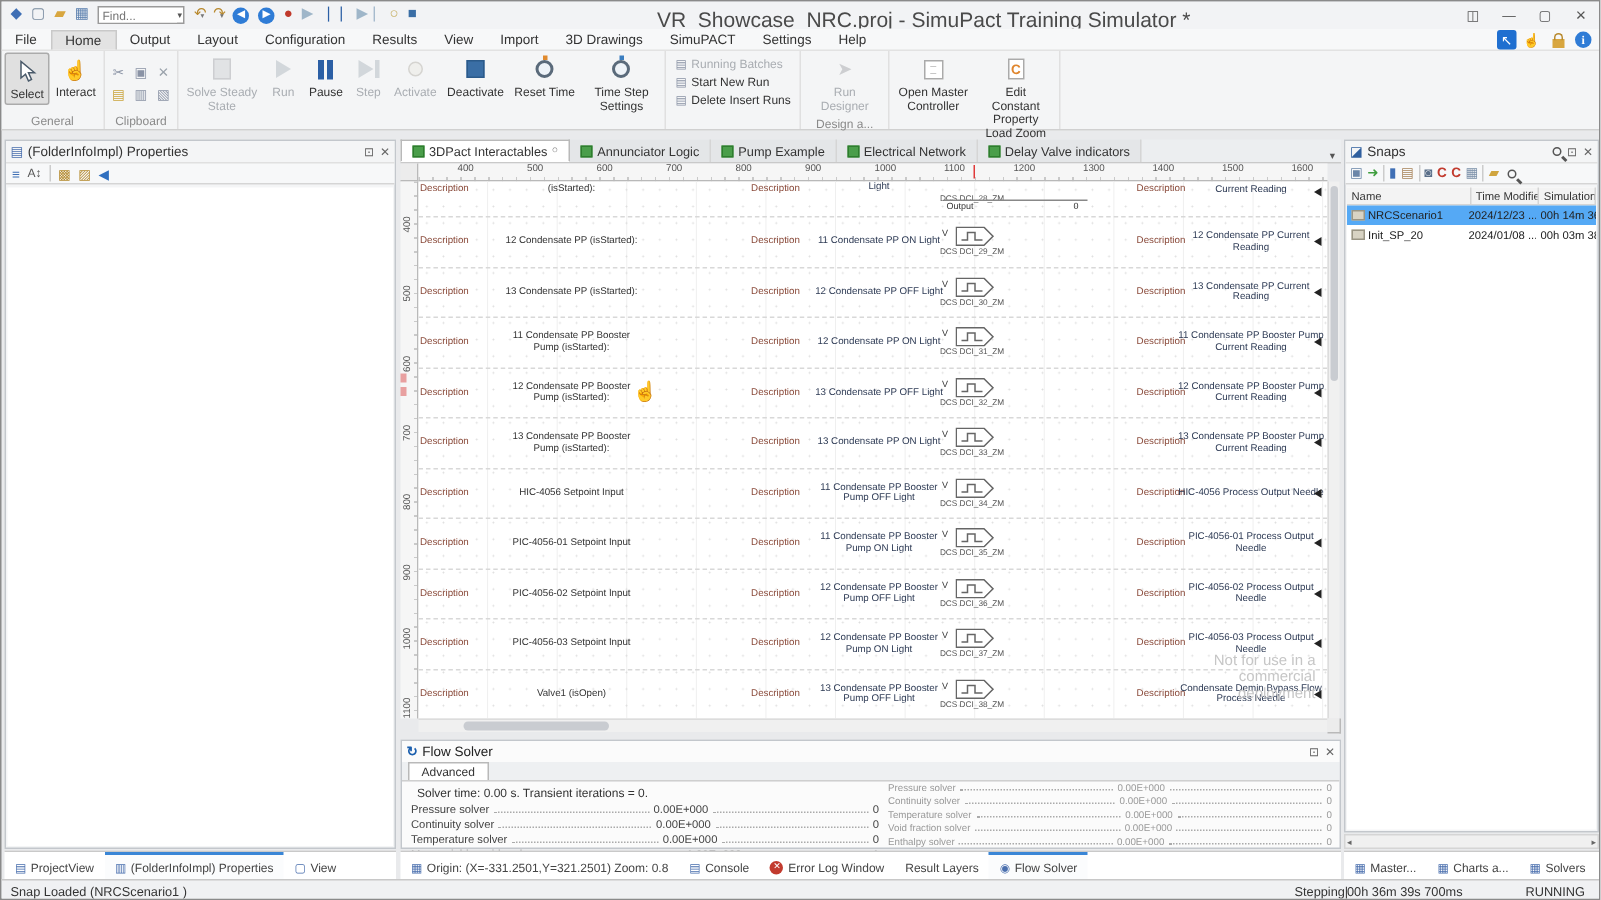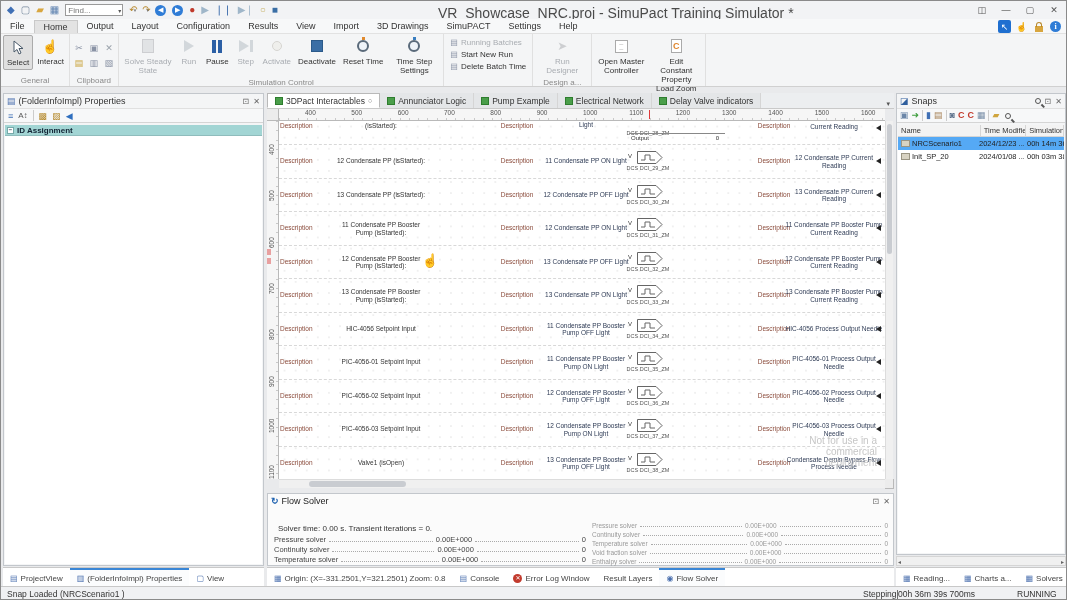--- a/index.html
+++ b/index.html
@@ -339,36 +339,35 @@
             </span>
             <span class="rb-label">Reset Time</span>
           </div>
           <div class="rbtn">
             <span class="ricon">
               <span class="ic-watch blue"></span>
             </span>
             <span class="rb-label">Time Step Settings</span>
           </div>
         </div>
-      <div class="rlabel">Simulation Control</div>
     </div>
     <div class="rgroup">
       <div class="rcontent">
           <div class="batch-col" id="batch-list">
             <div class="batch-item disabled">
               <span class="bic">▤</span>
               <span>Running Batches</span>
             </div>
             <div class="batch-item">
               <span class="bic">▤</span>
               <span>Start New Run</span>
             </div>
             <div class="batch-item">
               <span class="bic">▤</span>
-              <span>Delete Batch Time</span>
+              <span>Delete Insert Runs</span>
             </div>
           </div>
         </div>
       <div class="rlabel"></div>
     </div>
     <div class="rgroup">
       <div class="rcontent">
         <div class="rbtn disabled">
           <span class="ricon ic-designer">➤</span>
           <span class="rb-label">Run Designer</span>
@@ -407,24 +406,20 @@
     </div>
     <div class="prop-toolbar">
       <span class="pic" style="color:#3f6fb5;">≡</span>
       <span class="pic" style="color:#555;font-size:8px;">A↕</span>
       <span class="tb-sep"></span>
       <span class="pic" style="color:#b58a2e;">▩</span>
       <span class="pic" style="color:#b58a2e;">▨</span>
       <span class="pic" style="color:#2f6fbf;">◀</span>
     </div>
     <div class="prop-body">
-      <div class="prop-cat">
-        <span class="minus">−</span>
-        <span>ID Assignment</span>
-      </div>
     </div>
   </div>
 
   <div class="abs strip" id="strip-left" style="left:2px; top:566px; width:261px; height:19px;">
       <span class="stab">
         <span class="sic">▤</span>
         <span>ProjectView</span>
       </span>
       <span class="stab active">
         <span class="sic">▥</span>
@@ -674,20 +669,23 @@
 
     <div class="flow-panel" style="left:0; top:400px; width:627px; height:73px;">
       <div class="panel-header" style="background:#fbfbfb;">
         <span class="ph-ic" style="color:#1b5fae;font-weight:bold;">↻</span>
         <span style="color:#222;">Flow Solver</span>
         <span class="ph-btns">
           <span>⊡</span>
           <span>✕</span>
         </span>
       </div>
+      <div class="flow-tabs">
+        <span class="flow-tab">Advanced</span>
+      </div>
       <div class="fs-status" style="left:10px; top:30px;">Solver time: 0.00 s. Transient iterations = 0.</div>
       <div class="fs-col fs-left" id="fs-left" style="left:6px; top:40px; width:312px;">
           <div class="fs-row">
             <span class="lbl">Pressure solver</span>
             <span class="leader"></span>
             <span>0.00E+000</span>
             <span class="leader"></span>
             <span>0</span>
           </div>
           <div class="fs-row">
@@ -833,21 +831,21 @@
     </div>
   </div>
   <div class="abs snap-scroll" style="left:895px; top:555px; width:170px;">
     <span>◂</span>
     <span>▸</span>
   </div>
 
   <div class="abs strip" id="strip-right" style="left:895px; top:566px; width:170px; height:19px;">
       <span class="stab">
         <span class="sic">▦</span>
-        <span>Reading...</span>
+        <span>Master...</span>
       </span>
       <span class="stab">
         <span class="sic">▦</span>
         <span>Charts a...</span>
       </span>
       <span class="stab">
         <span class="sic">▦</span>
         <span>Solvers</span>
       </span>
     </div>

